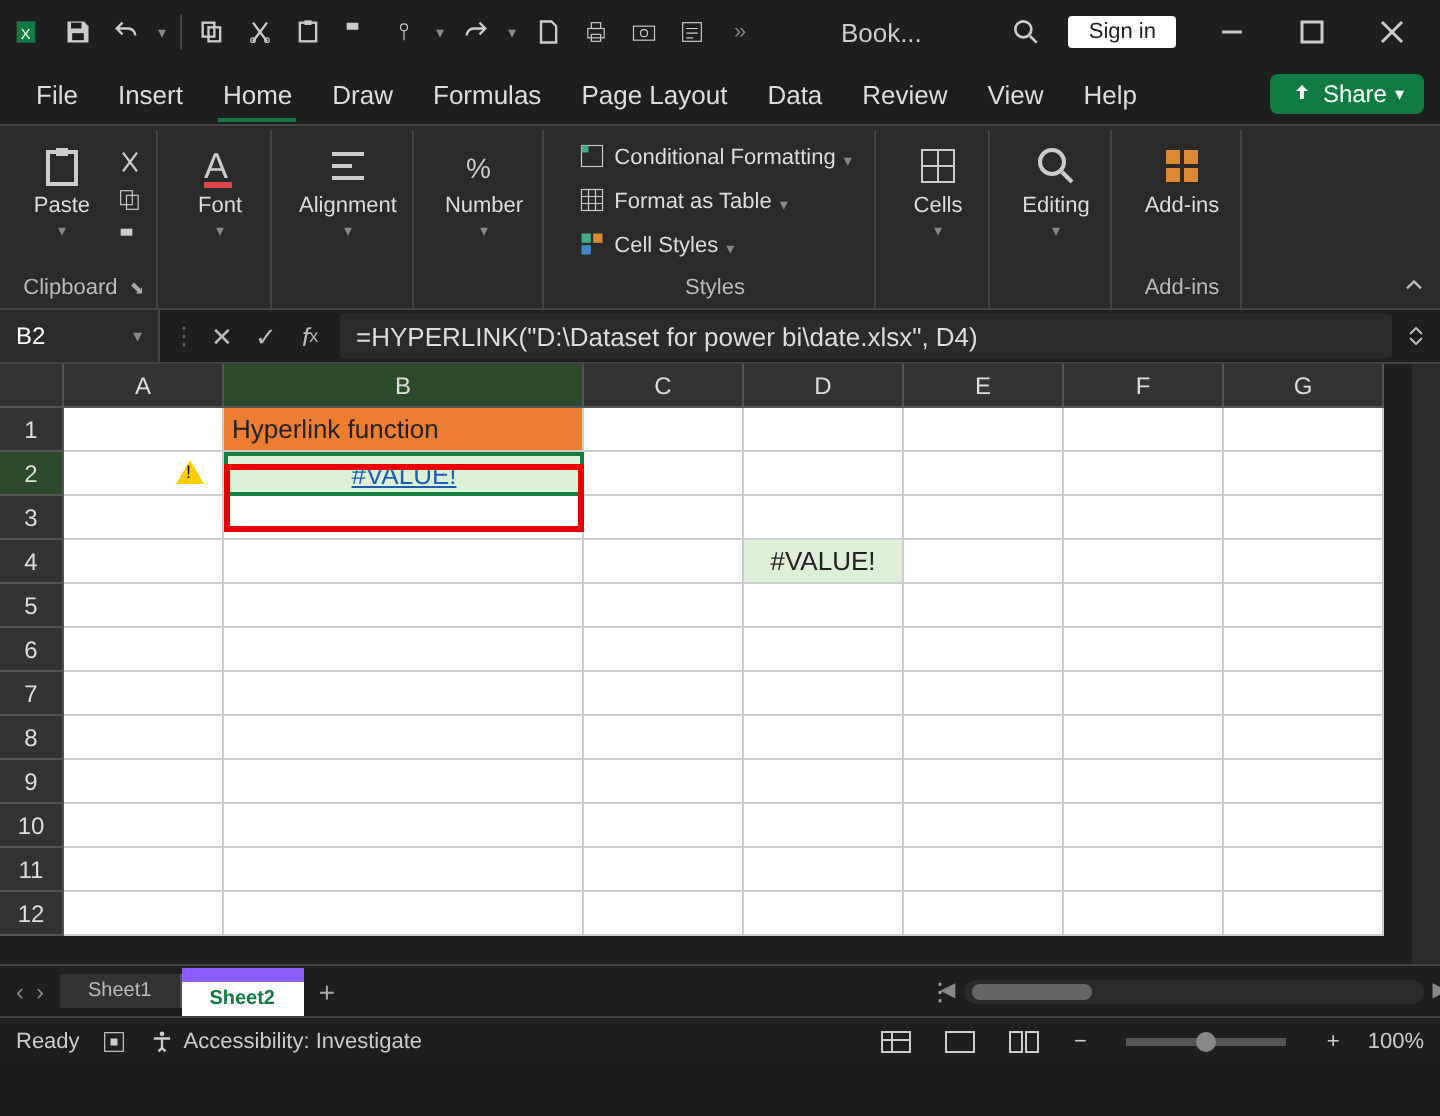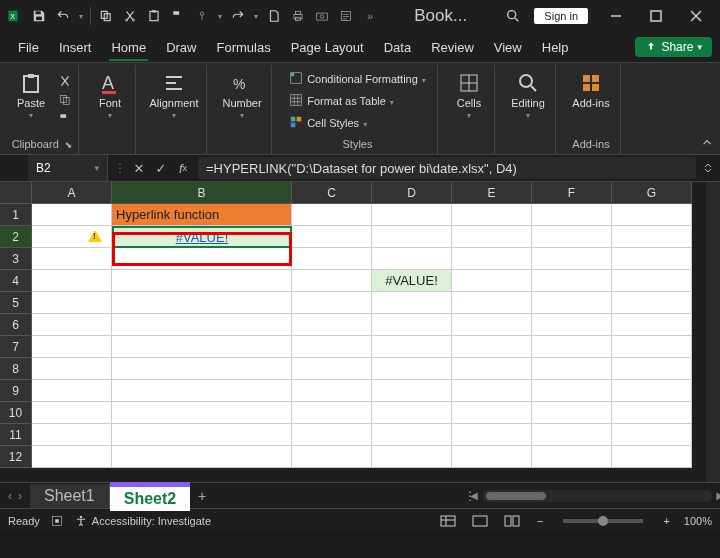--- a/index.html
+++ b/index.html
@@ -4,21 +4,21 @@
 <style>
   * { box-sizing: border-box; margin: 0; padding: 0; font-family: "Segoe UI", Arial, sans-serif; }
   body { width: 720px; height: 558px; background: #1a1a1a; color: #ddd; overflow: hidden; position: relative; font-size: 12px; }
   
   
   .titlebar { height: 32px; background: #1e1e1e; display: flex; align-items: center; padding: 0 4px; gap: 2px; }
   .titlebar .qat { display: flex; align-items: center; gap: 2px; }
   .titlebar .qat-icon { width: 22px; height: 22px; display: flex; align-items: center; justify-content: center; cursor: pointer; color: #ccc; }
   .qat-sep { width: 1px; height: 18px; background: #444; margin: 0 2px; }
   .excel-green { color: #107c41; }
-  .titlebar .title { flex: 1; text-align: center; font-size: 17px; color: #ccc; }
+  .titlebar .title { flex: 1; text-align: center; font-size: 13px; color: #ccc; }
   .titlebar .search-btn { width: 26px; height: 26px; display:flex; align-items:center; justify-content:center; cursor:pointer; }
   .signin { background: #fff; color: #222; font-size: 11px; padding: 2px 10px; border-radius: 2px; cursor:pointer; margin: 0 6px; }
   .wincontrols { display:flex; gap: 0; }
   .winbtn { width: 40px; height: 32px; display:flex; align-items:center; justify-content:center; cursor:pointer; }
   
   
   .menurow { height: 30px; background: #1e1e1e; display: flex; align-items: center; padding: 0 8px; gap: 0; }
   .menutab { padding: 4px 10px; font-size: 13px; color: #ddd; cursor:pointer; position: relative; }
   .menutab.active::after { content:""; position:absolute; left:8px; right:8px; bottom:-2px; height:2px; background:#107c41; }
   .share-btn { margin-left: auto; background: #107c41; color:#fff; font-size:12px; padding: 3px 10px; border-radius:4px; cursor:pointer; display:flex; align-items:center; gap:4px; }
@@ -33,21 +33,21 @@
   .bigbtn svg { width:24px; height:24px; }
   .bigbtn span { font-size:11px; color:#ddd; text-align:center; }
   .smallcol { display:flex; flex-direction:column; gap:3px; justify-content:center; height:66px; }
   .smallrow { display:flex; align-items:flex-end; gap:4px; cursor:pointer; font-size:11px; color:#ddd; padding:1px 2px; white-space:nowrap; }
   .smallrow svg { width:14px; height:14px; }
   .ribbon-collapse { position:absolute; right:6px; bottom:4px; cursor:pointer; color:#bbb; }
   .launcher { font-size:9px; color:#aaa; margin-left:6px; cursor:pointer; }
   
   
   .fbar { height: 28px; background: #1e1e1e; display:flex; align-items:center; border-top:1px solid #444; border-bottom:1px solid #444; }
-  .namebox { width: 80px; background:#2a2a2a; color:#fff; font-size:12px; padding:3px 8px; display:flex; align-items:center; justify-content:space-between; border-right:1px solid #444; height:100%;margin-left:28px; }
+  .namebox { width: 80px; background:#2a2a2a; color:#fff; font-size:12px; padding:3px 8px; display:flex; align-items:center; justify-content:space-between; border-right:1px solid #444; height:100%; }
   .fbar-btns { display:flex; align-items:center; gap:4px; padding:0 6px; height:100%; }
   .fbar-btn { width:18px; height:18px; display:flex; align-items:center; justify-content:center; cursor:pointer; color:#bbb; font-size:13px; }
   .formula-input { flex:1; background:#2a2a2a; color:#ddd; font-size:13px; padding:4px 8px; height:22px; display:flex; align-items:center; border-radius:2px; margin-right:6px; position:relative; }
   .fbar-expand { width:18px; color:#bbb; cursor:pointer; text-align:center; padding-right:6px; }
   
   
   .gridwrap { position:relative; height: 300px; background:#1e1e1e; }
   .colhdrs { display:flex; height:22px; }
   .selall { width:32px; background:#333; border-right:1px solid #555; border-bottom:1px solid #555; }
   .colhdr { flex:0 0 80px; background:#333; color:#ddd; text-align:center; font-size:12px; line-height:22px; border-right:1px solid #555; border-bottom:1px solid #555; cursor:pointer; }
@@ -64,21 +64,21 @@
   .cell.cE4 { background:#dcefd7; color:#222; justify-content:center; }
   .err-tri { position:absolute; width:0; height:0; border-left:7px solid transparent; border-right:7px solid transparent; border-bottom:12px solid #fc0; cursor:pointer; }
   .err-tri::after { content:"!"; position:absolute; left:-2px; top:1px; font-size:9px; color:#000; }
   .redbox { position:absolute; border:3px solid #e80000; pointer-events:none; }
   .scroll-stub { position:absolute; right:0; top:0; bottom:0; width:14px; background:#2a2a2a; }
   
   
   .sheetbar { height:26px; background:#1e1e1e; display:flex; align-items:center; border-top:1px solid #444; }
   .sheet-nav { display:flex; gap:6px; padding:0 8px; color:#888; }
   .sheet-nav span { cursor:pointer; }
-  .sheet-tab { padding:3px 14px; font-size:16px; cursor:pointer; }
+  .sheet-tab { padding:3px 14px; font-size:10px; cursor:pointer; }
   .sheet-tab.inactive { background:#333; color:#bbb; border-right:1px solid #555; }
   .sheet-tab.active { background:#fff; color:#107c41; font-weight:600; border-top:7px solid #8b5cf6; }
   .sheet-add { width:24px; text-align:center; color:#aaa; cursor:pointer; font-size:14px; }
   .sheetbar .spacer { flex:1; }
   .sheetbar .dots { color:#aaa; padding:0 6px; cursor:pointer; }
   .hscroll { width:230px; height:12px; background:#2a2a2a; border-radius:6px; margin-right:8px; position:relative; }
   .hscroll .thumb { position:absolute; left:4px; top:2px; width:60px; height:8px; background:#666; border-radius:4px; }
   .hscroll .arr { position:absolute; top:0; color:#888; font-size:10px; line-height:12px; cursor:pointer;}
   
   

